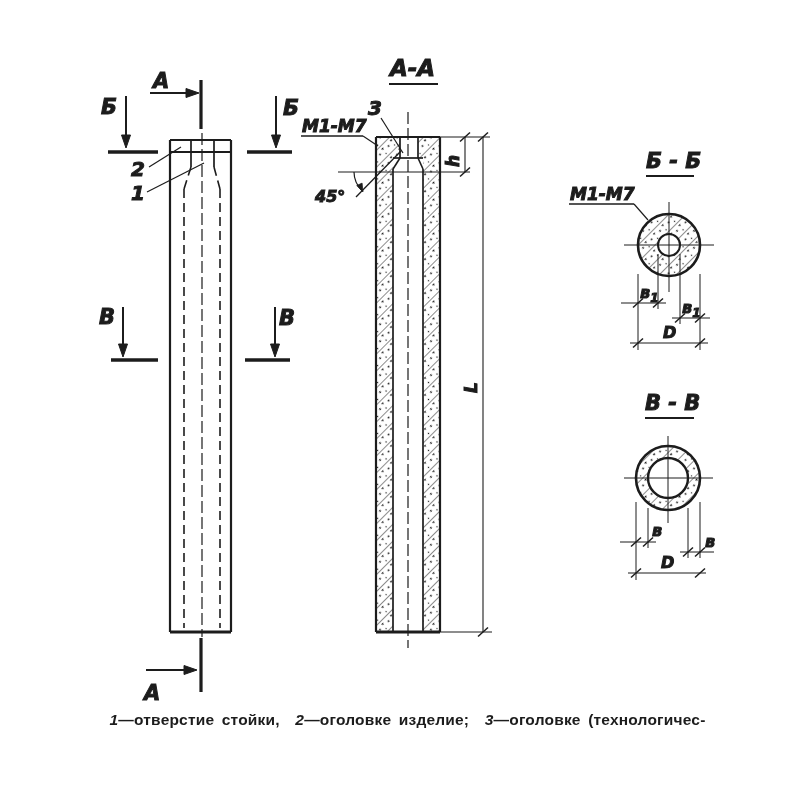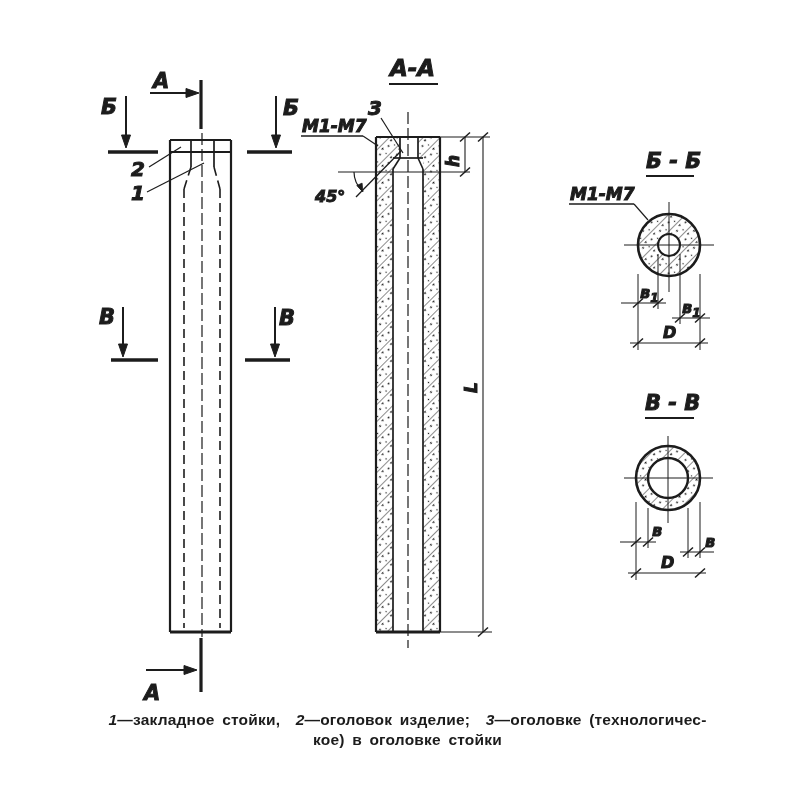--- a/index.html
+++ b/index.html
@@ -265,19 +265,18 @@
       <line x1="628" y1="573" x2="706" y2="573" stroke-width="1.1"></line>
       <use href="#tk" x="636" y="573"></use>
       <use href="#tk" x="700" y="573"></use>
     </g>
     <text class="lbl s16" x="661" y="568">D</text>
   </g>
 </svg>
 
 <div class="caption">
   <div>
-    <span class="grp"><span class="num">1</span><span>—закладное стойки,</span></span>
-    <span class="grp"><span class="num">2</span><span>—оголовок изделие;</span></span>
+    <span class="grp"><span class="num">1</span><span>—отверстие стойки,</span></span>
+    <span class="grp"><span class="num">2</span><span>—оголовке изделие;</span></span>
     <span class="grp"><span class="num">3</span><span>—оголовке (технологичес-</span></span>
   </div>
-  <div>кое) в оголовке стойки</div>
 </div>
 </div>
 
 </body></html>

